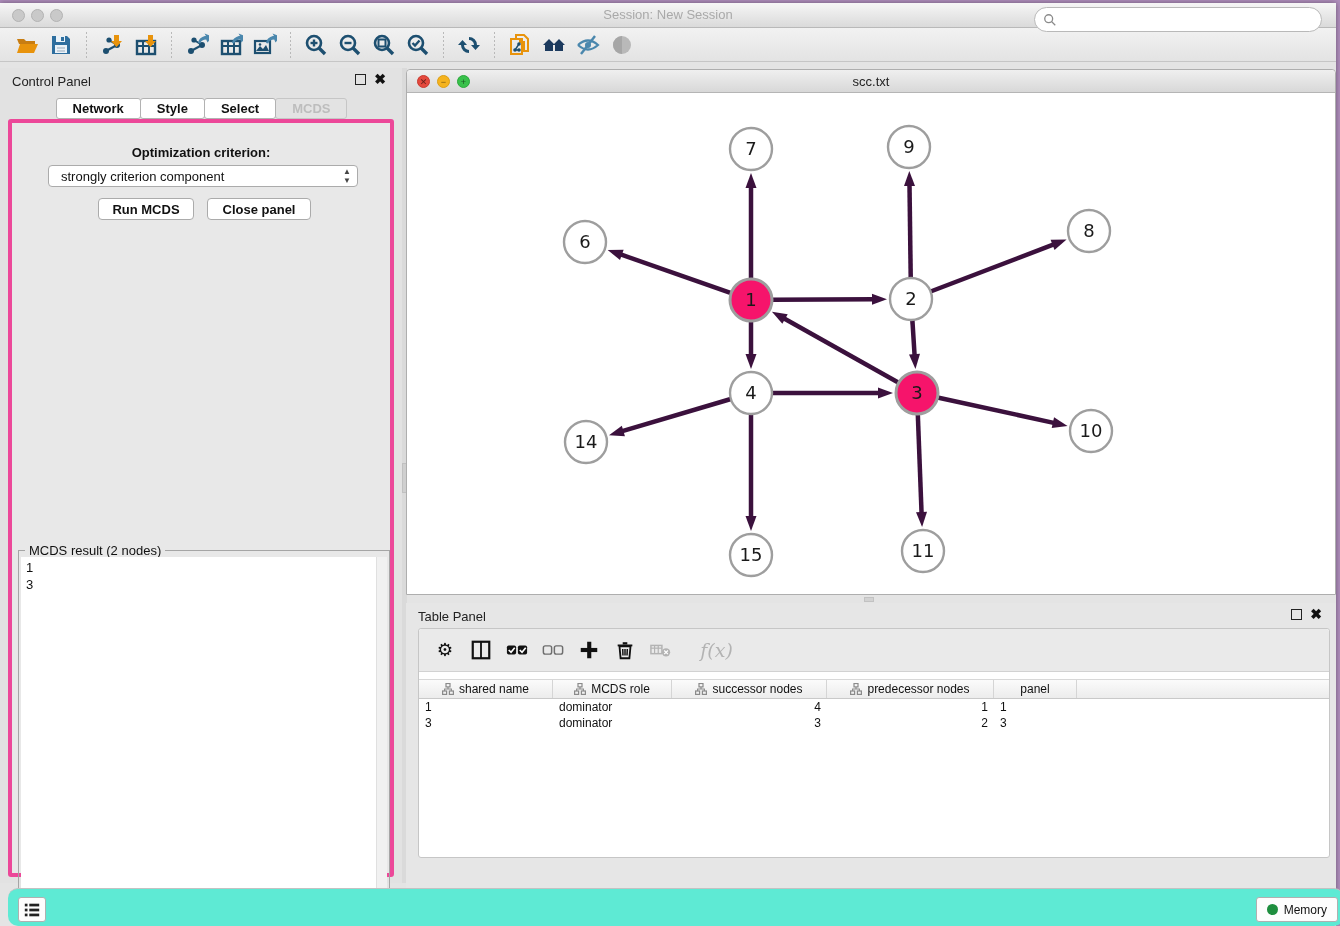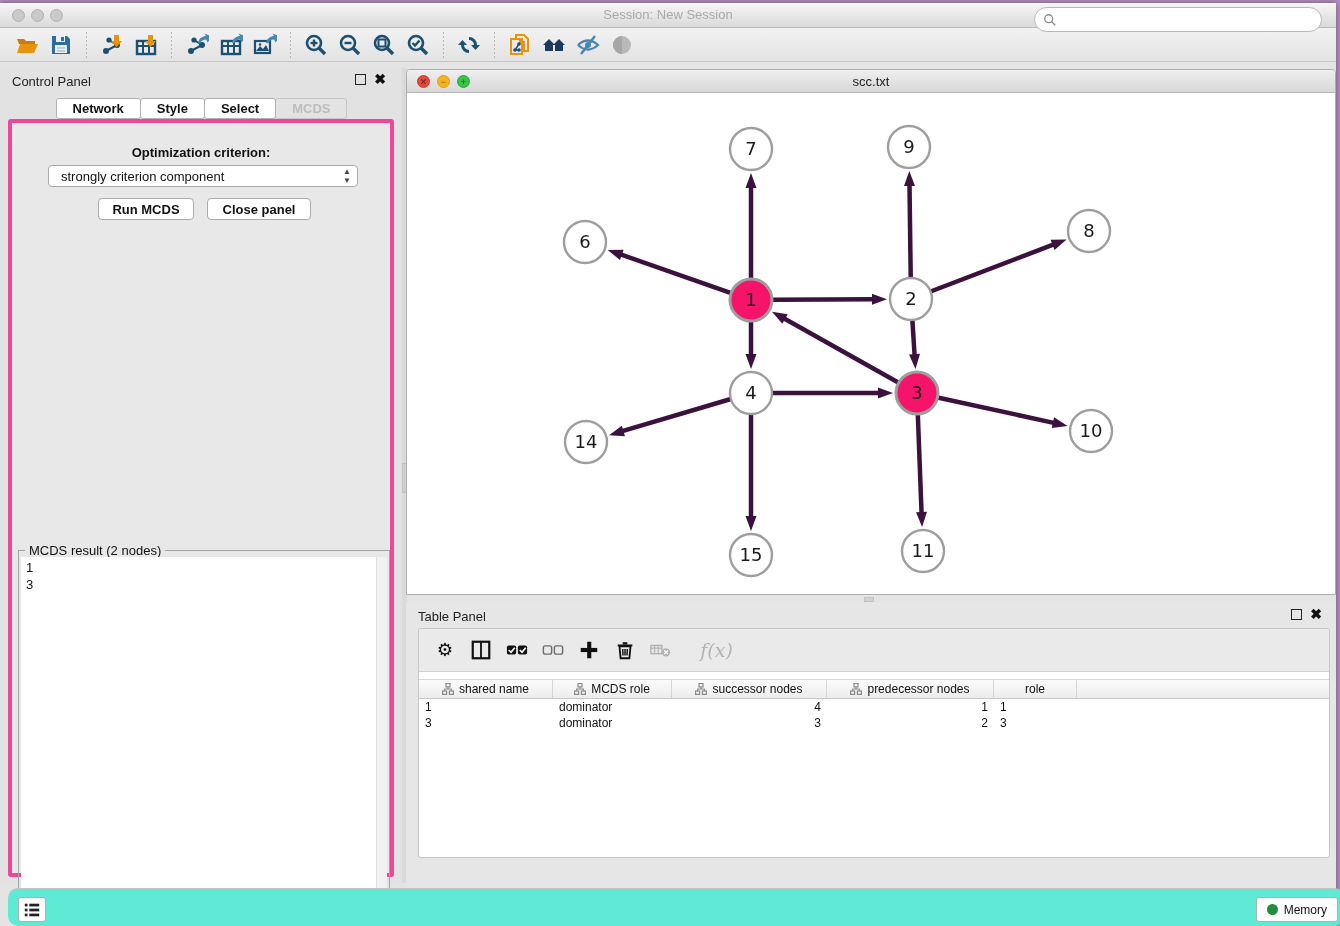--- a/index.html
+++ b/index.html
@@ -498,21 +498,21 @@
               <div class="th" style="width: 167px;">
                 <svg viewBox="0 0 12 12">
                   <rect x="4" y="0.5" width="4" height="3.4" fill="none" stroke="#8a8a8a" stroke-width="1.2"></rect>
                   <rect x="0.6" y="8" width="4" height="3.4" fill="none" stroke="#8a8a8a" stroke-width="1.2"></rect>
                   <rect x="7.4" y="8" width="4" height="3.4" fill="none" stroke="#8a8a8a" stroke-width="1.2"></rect>
                   <path d="M6 4 v2 M2.6 8 v-2 h6.8 v2" fill="none" stroke="#8a8a8a" stroke-width="1.1"></path>
                 </svg>
                 <span>predecessor nodes</span>
               </div>
               <div class="th" style="width: 83px;">
-                <span>role</span>
+                <span>panel</span>
               </div>
               <div class="th" style="flex: 1 1 0%; border-right: none;"></div>
             </div>
         <div id="tp-rows">
               <div class="tr">
                 <div class="td" style="width: 134px; text-align: left;">1</div>
                 <div class="td" style="width: 119px; text-align: left;">dominator</div>
                 <div class="td" style="width: 155px; text-align: right;">4</div>
                 <div class="td" style="width: 167px; text-align: right;">1</div>
                 <div class="td" style="width: 83px; text-align: left;">1</div>

